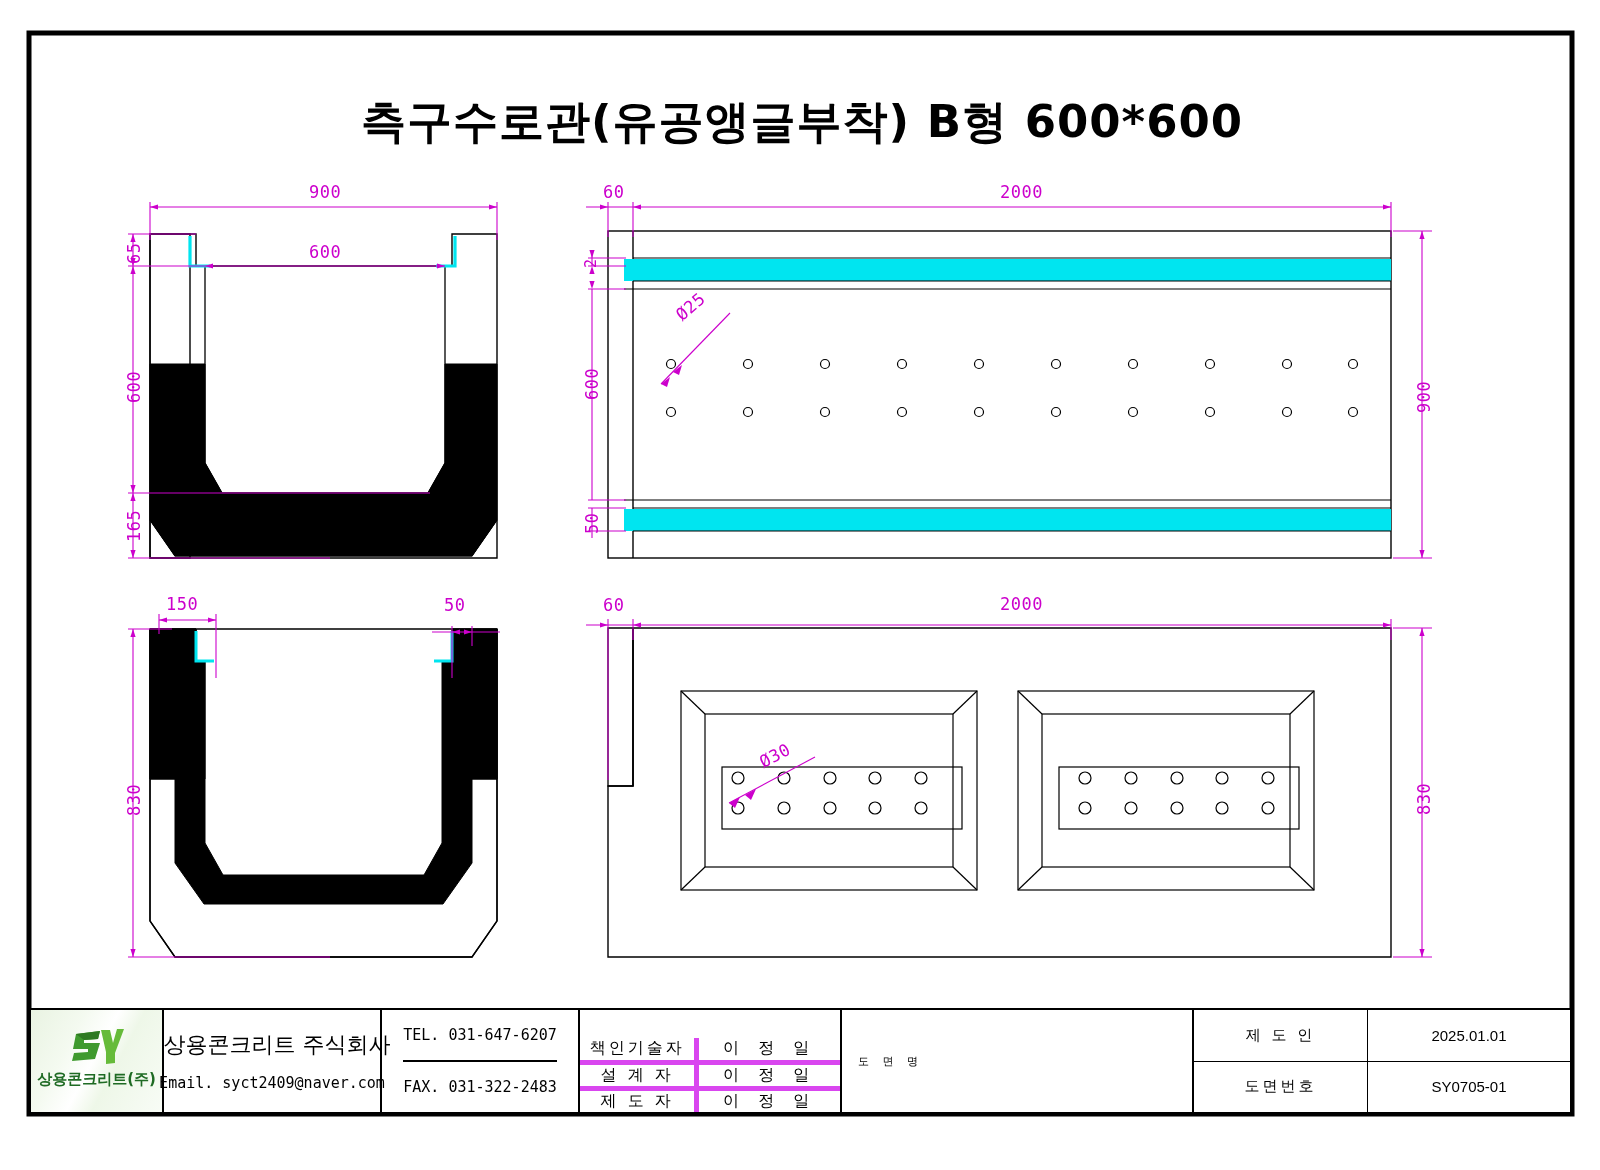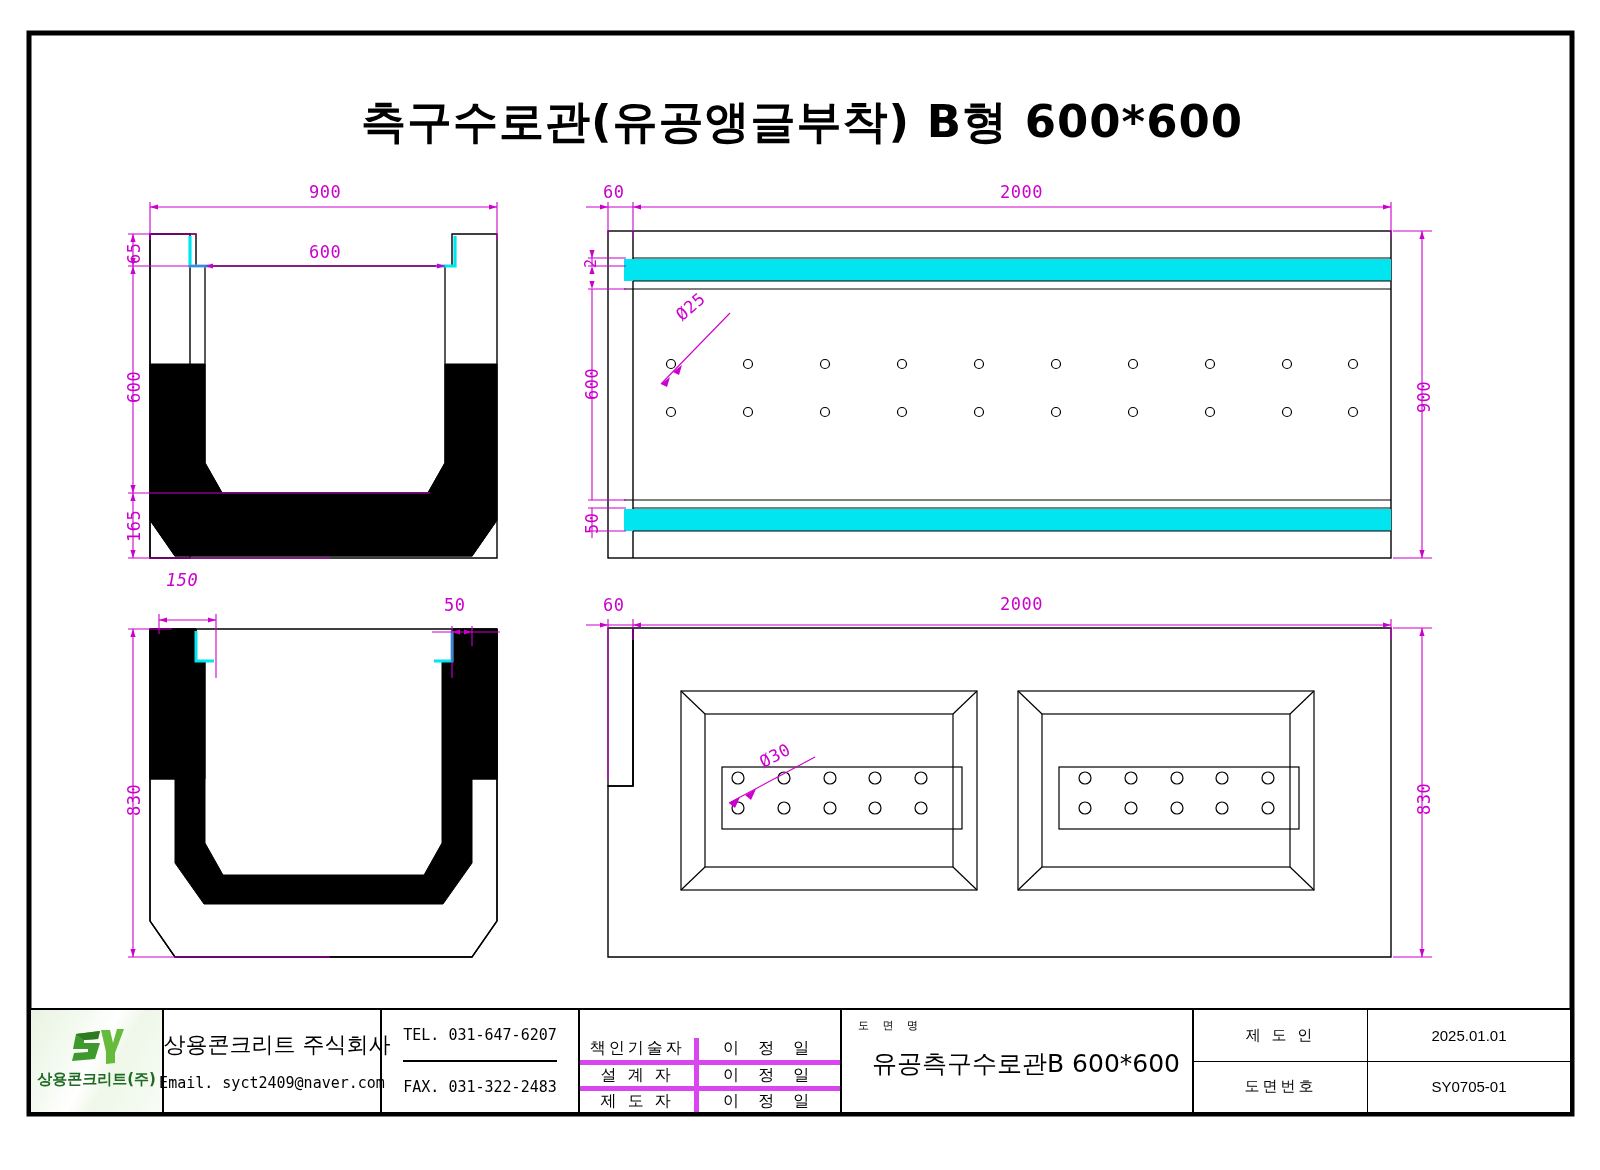--- a/index.html
+++ b/index.html
@@ -150,20 +150,21 @@
   .roles-table td:first-child { border-left: none; }
   .roles-table td:last-child { border-right: none; }
 
   
   #tb-dwgname { width: 352px; align-items: flex-start; justify-content: flex-start; padding: 8px 0 0 16px; }
   .dwg-caption {
     font-family: "DejaVu Sans", sans-serif;
     font-size: 11px;
     letter-spacing: 5px;
     color: #000;
+    margin-top: 36px;
   }
   .dwg-name {
     width: 336px;
     text-align: center;
     font-family: "DejaVu Sans", sans-serif;
     font-size: 25px;
     color: #000;
     margin-top: 14px;
     white-space: nowrap;
   }
@@ -456,21 +457,21 @@
   <div class="dim vert" style="left:126px; top:542px;">165</div>
 
   <div class="dim" style="left:603px; top:184px;">60</div>
   <div class="dim" style="left:1000px; top:184px;">2000</div>
   <div class="dim vert small" style="left:584px; top:268px;">2</div>
   <div class="dim vert" style="left:584px; top:400px;">600</div>
   <div class="dim vert" style="left:584px; top:534px;">50</div>
   <div class="dim vert" style="left:1416px; top:413px;">900</div>
   <div class="dim" style="left:673px; top:311px; transform-origin:left top; transform:rotate(-41deg);">Ø25</div>
 
-  <div class="dim" style="left:166px; top:572px;font-style:italic;">150</div>
+  <div class="dim" style="left:166px; top:596px;">150</div>
   <div class="dim" style="left:444px; top:597px;">50</div>
   <div class="dim vert" style="left:126px; top:816px;">830</div>
 
   <div class="dim" style="left:603px; top:597px;">60</div>
   <div class="dim" style="left:1000px; top:596px;">2000</div>
   <div class="dim vert" style="left:1416px; top:815px;">830</div>
   <div class="dim" style="left:757px; top:756px; transform-origin:left top; transform:rotate(-28deg);">Ø30</div>
 
   <div id="title-block">
 
@@ -509,21 +510,20 @@
         <tr>
           <td class="role-label">제 도 자</td>
           <td class="role-value">이 정 일</td>
         </tr>
       </tbody>
         </table>
     </div>
 
     <div class="tb-cell" id="tb-dwgname">
       <div class="dwg-caption">도 면 명</div>
-      <div class="dwg-name">유공측구수로관B 600*600</div>
     </div>
 
     <div class="tb-cell" id="tb-meta">
       <table class="meta-table">
         <tbody>
             <tr>
           <td class="meta-label">제 도 인</td>
           <td class="meta-value">2025.01.01</td>
         </tr>
         <tr>

